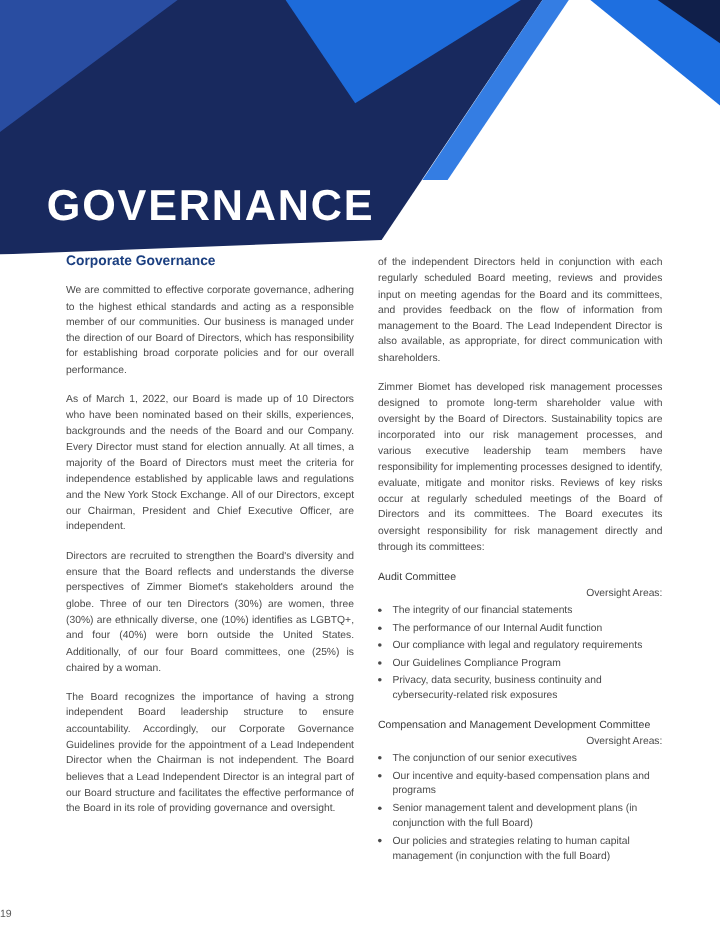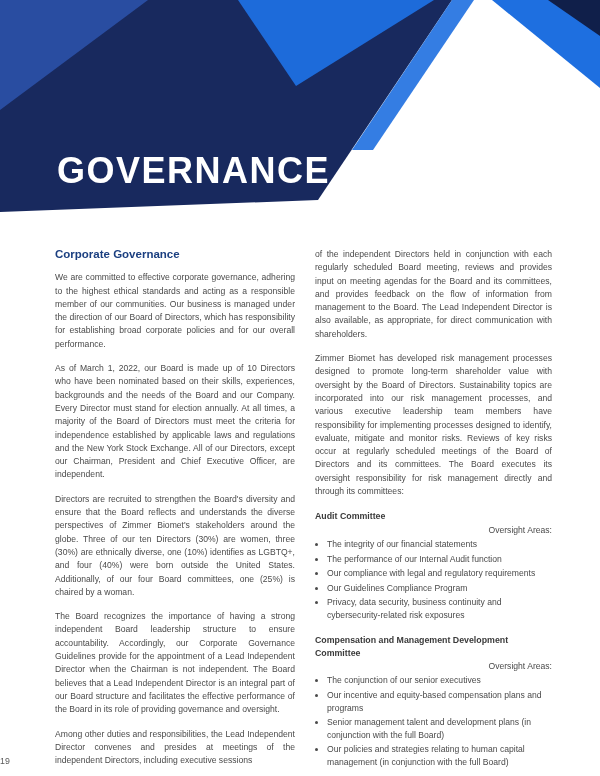--- a/index.html
+++ b/index.html
@@ -4,38 +4,38 @@
 <style>
   html,body{margin:0;padding:0;background:#ffffff;}
   .page{
     position:relative;width:600px;height:776px;background:#ffffff;overflow:hidden;
     font-family:"Liberation Sans", sans-serif;color:#4a4a4a;
   }
   
   .header{position:absolute;top:0;left:0;width:600px;height:212px;}
   .header-art{position:absolute;top:0;left:0;width:600px;height:212px;display:block;}
   .page-title{
-    position:absolute;left:57px;top:150px;margin:0;
+    position:absolute;left:39px;top:150px;margin:0;
     font-size:36px;font-weight:700;letter-spacing:1.5px;color:#ffffff;
     font-family:"Liberation Sans", sans-serif;
   }
   
   .content{
     position:absolute;top:212px;left:55px;width:497px;
-    display:flex;justify-content:space-between;margin-top:36px;
+    display:flex;justify-content:space-between;
   }
   .col{width:240px;font-size:8.6px;line-height:13.3px;}
   .col-right{width:237px;}
   .col p{margin:0 0 11px 0;text-align:justify;}
   .col p.no-gap{margin-bottom:0;}
   h2.cg-heading{
     margin:0 0 10px 0;font-size:11.5px;font-weight:700;color:#1b3f80;
   }
   h3.committee-heading{
-    margin:12px 0 0 0;font-size:8.8px;font-weight:700;color:#3a3a3a;line-height:13.3px;
+    margin:12px 0 0 0;font-size:8.8px;font-weight:400;color:#3a3a3a;line-height:13.3px;
   }
   p.oversight{margin:0;text-align:right;}
   ul.oversight-list{
     margin:1px 0 2px 0;padding-left:12px;text-align:left;
   }
   ul.oversight-list li{
     margin:0 0 2px 0;line-height:12.6px;text-align:left;
   }
   
   .page-number{
@@ -61,21 +61,20 @@
   </div>
 
   <div class="content">
 
     <section class="col col-left">
       <h2 class="cg-heading">Corporate Governance</h2>
       <p>We are committed to effective corporate governance, adhering to the highest ethical standards and acting as a responsible member of our communities. Our business is managed under the direction of our Board of Directors, which has responsibility for establishing broad corporate policies and for our overall performance.</p>
       <p>As of March 1, 2022, our Board is made up of 10 Directors who have been nominated based on their skills, experiences, backgrounds and the needs of the Board and our Company. Every Director must stand for election annually. At all times, a majority of the Board of Directors must meet the criteria for independence established by applicable laws and regulations and the New York Stock Exchange. All of our Directors, except our Chairman, President and Chief Executive Officer, are independent.</p>
       <p>Directors are recruited to strengthen the Board's diversity and ensure that the Board reflects and understands the diverse perspectives of Zimmer Biomet's stakeholders around the globe. Three of our ten Directors (30%) are women, three (30%) are ethnically diverse, one (10%) identifies as LGBTQ+, and four (40%) were born outside the United States. Additionally, of our four Board committees, one (25%) is chaired by a woman.</p>
       <p>The Board recognizes the importance of having a strong independent Board leadership structure to ensure accountability. Accordingly, our Corporate Governance Guidelines provide for the appointment of a Lead Independent Director when the Chairman is not independent. The Board believes that a Lead Independent Director is an integral part of our Board structure and facilitates the effective performance of the Board in its role of providing governance and oversight.</p>
-      <p class="no-gap">Among other duties and responsibilities, the Lead Independent Director convenes and presides at meetings of the independent Directors, including executive sessions</p>
     </section>
 
     <section class="col col-right">
       <p>of the independent Directors held in conjunction with each regularly scheduled Board meeting, reviews and provides input on meeting agendas for the Board and its committees, and provides feedback on the flow of information from management to the Board. The Lead Independent Director is also available, as appropriate, for direct communication with shareholders.</p>
       <p>Zimmer Biomet has developed risk management processes designed to promote long-term shareholder value with oversight by the Board of Directors. Sustainability topics are incorporated into our risk management processes, and various executive leadership team members have responsibility for implementing processes designed to identify, evaluate, mitigate and monitor risks. Reviews of key risks occur at regularly scheduled meetings of the Board of Directors and its committees. The Board executes its oversight responsibility for risk management directly and through its committees:</p>
 
       <h3 class="committee-heading">Audit Committee</h3>
       <p class="oversight">Oversight Areas:</p>
       <ul class="oversight-list">
         <li>The integrity of our financial statements</li>

